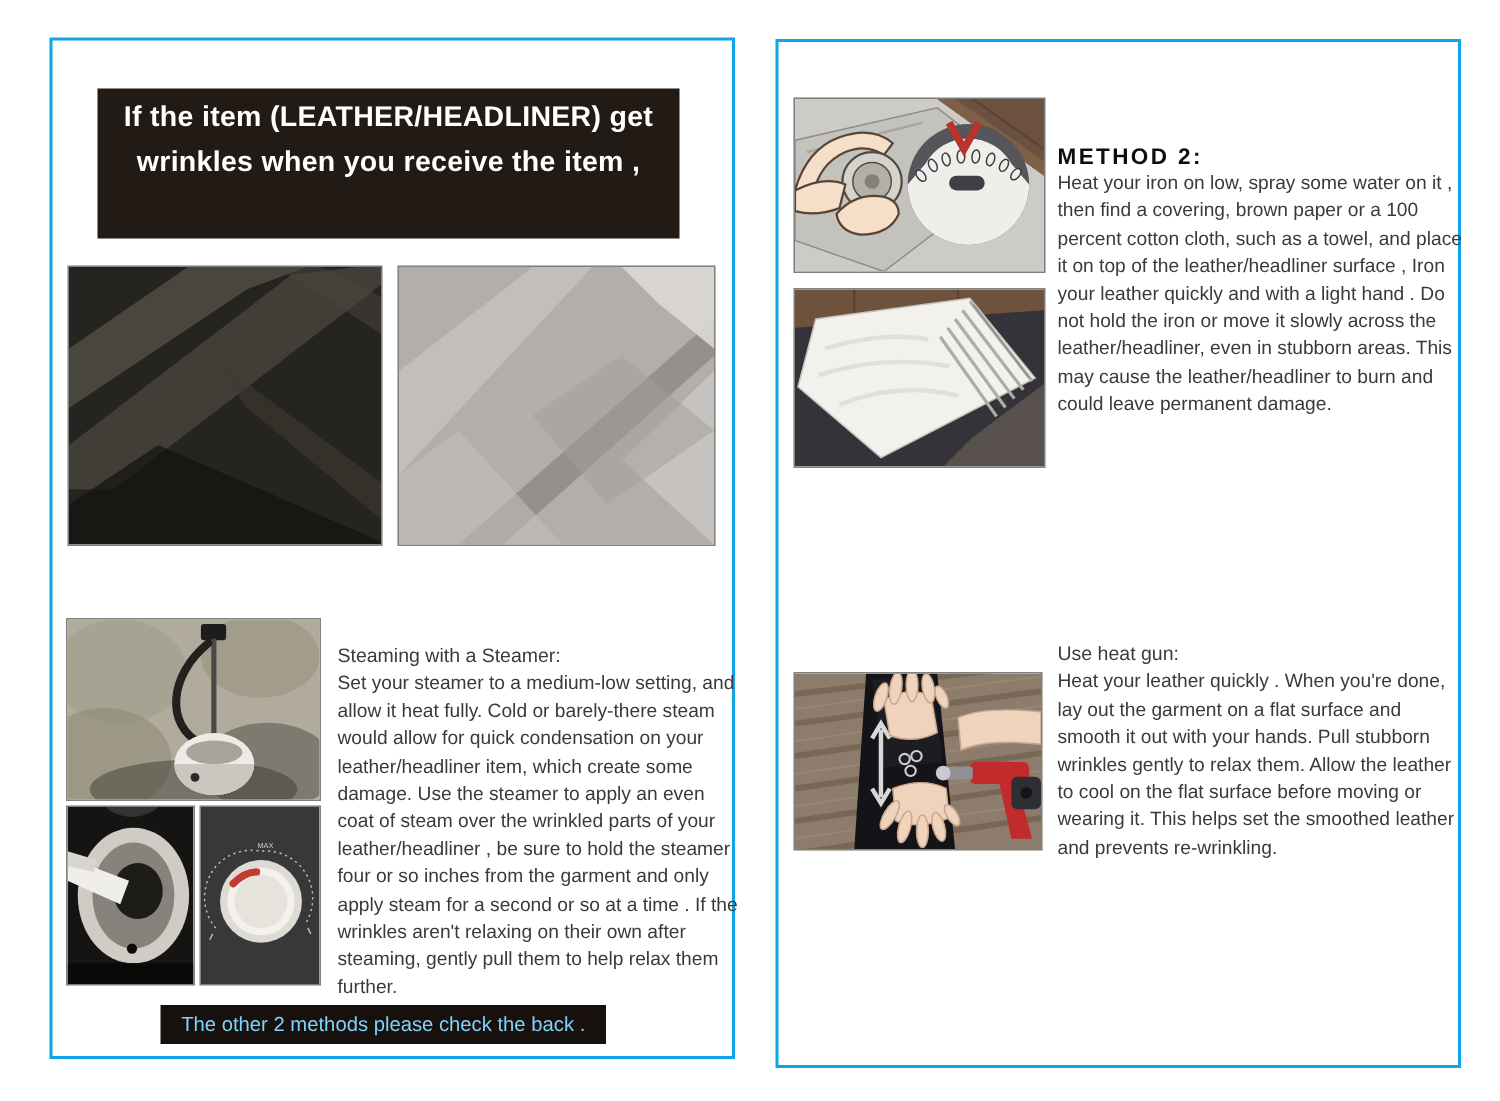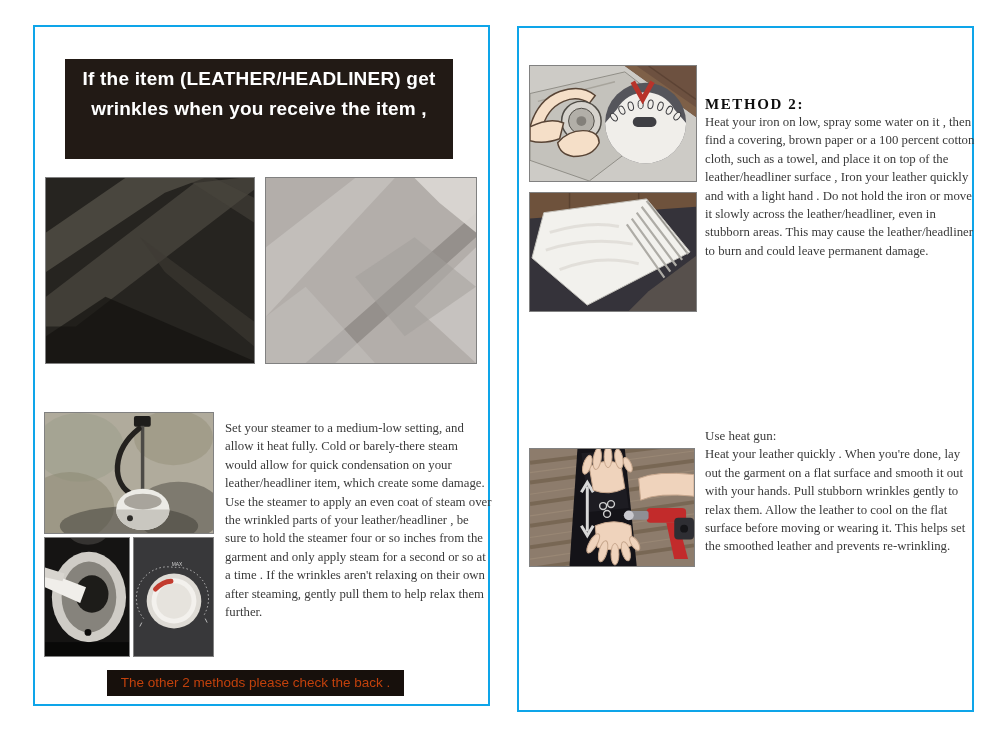--- a/index.html
+++ b/index.html
@@ -26,32 +26,32 @@
   
   .header-box {
     position:absolute; left:30px; top:32px; width:388px; height:100px;
     background:#221a15; color:#ffffff;
     font-weight:bold; font-size:19px; line-height:30px;
     text-align:center; padding-top:5px; letter-spacing:0.2px;
   }
   .header-box .hl { color:#ece05a; }
 
   
-  .method { position:absolute; color:#3a3a3a;font-family:Liberation Serif, serif; }
+  .method { position:absolute; color:#3a3a3a; }
   .method h2 { font-size:15px; font-weight:bold; color:#0d0d0d; letter-spacing:1.6px; }
   .method .sub  { margin-top:9px; font-size:13px; line-height:18.4px; }
   .method .body { font-size:12.8px; line-height:18.4px; }
   #method1 { left:190px; top:392px; width:268px; }
   #method2 { left:186px; top:68px;  width:272px; }
   #method3 { left:186px; top:390px; width:272px; }
 
   
   .footer-box {
     position:absolute; left:72px; top:643px; width:297px; height:26px;
-    background:#17100c; color:#c2410c;
+    background:#17100c; color:#7dd3fc;
     font-size:13.5px; text-align:center; line-height:26px;
   }
 
   
   #fig-leather   { left:10px;  top:150px; width:210px; height:187px; }
   #fig-headliner { left:230px; top:150px; width:212px; height:187px; }
   #fig-steamer   { left:9px;   top:385px; width:170px; height:122px; }
   #fig-tank      { left:9px;   top:510px; width:86px;  height:120px; }
   #fig-dial      { left:98px;  top:510px; width:81px;  height:120px; }
 
@@ -134,20 +134,21 @@
         <path d="M10 82 A32 32 0 0 1 41 30 A32 32 0 0 1 72 78" fill="none" stroke="#bdbdbd" stroke-width="1" stroke-dasharray="1.5 2.5"></path>
         <circle cx="41" cy="64" r="28" fill="#dedbd5"></circle>
         <circle cx="41" cy="64" r="23" fill="#f3f1ed"></circle>
         <circle cx="41" cy="64" r="18" fill="#e6e3dd"></circle>
         <path d="M22 52 Q30 44 38 44" fill="none" stroke="#c23b2e" stroke-width="5" stroke-linecap="round"></path>
         <path d="M8 86 l-2 4 M73 82 l2 4" stroke="#bbbbbb" stroke-width="1"></path>
       </svg>
     </figure>
 
     <div class="method" id="method1">
+      <p class="sub">Steaming with a Steamer:</p>
       <p class="body">Set your steamer to a medium-low setting, and allow it heat fully. Cold or barely-there steam would allow for quick condensation on your leather/headliner item, which create some damage. Use the steamer to apply an even coat of steam over the wrinkled parts of your leather/headliner , be sure to hold the steamer four or so inches from the garment and only apply steam for a second or so at a time . If the wrinkles aren't relaxing on their own after steaming, gently pull them to help relax them further.</p>
     </div>
 
     <div class="footer-box">
       <span>The other 2 methods please check the back .</span>
     </div>
 
   </section>
 
   <section class="panel right">

